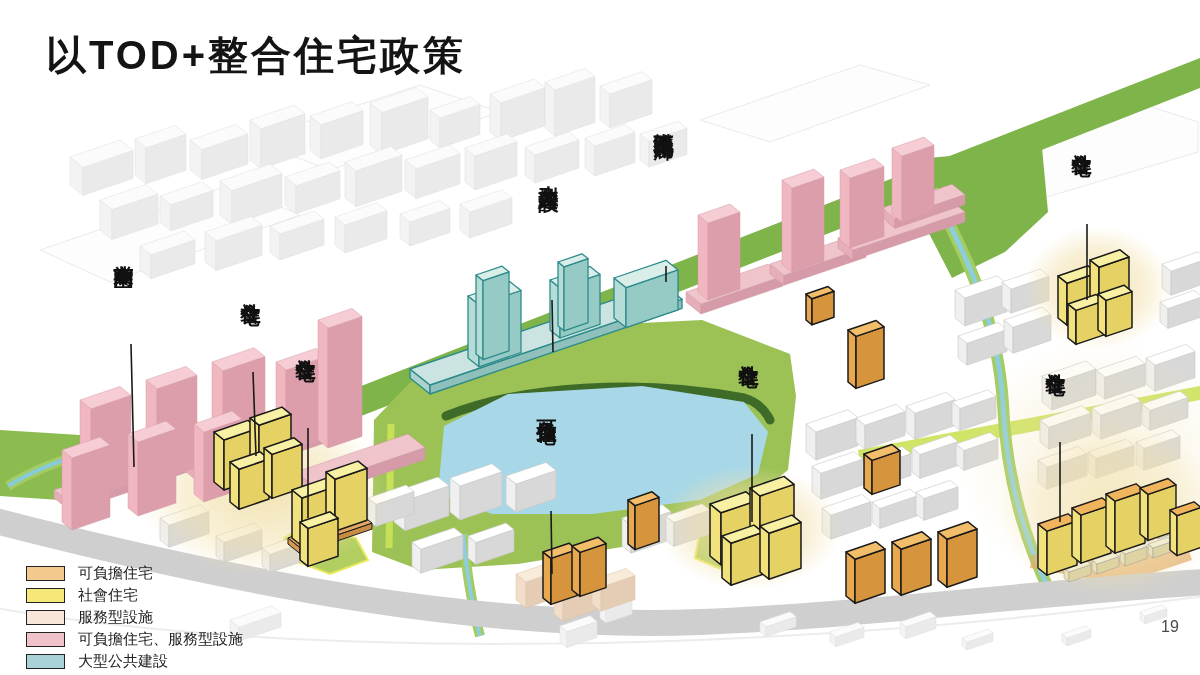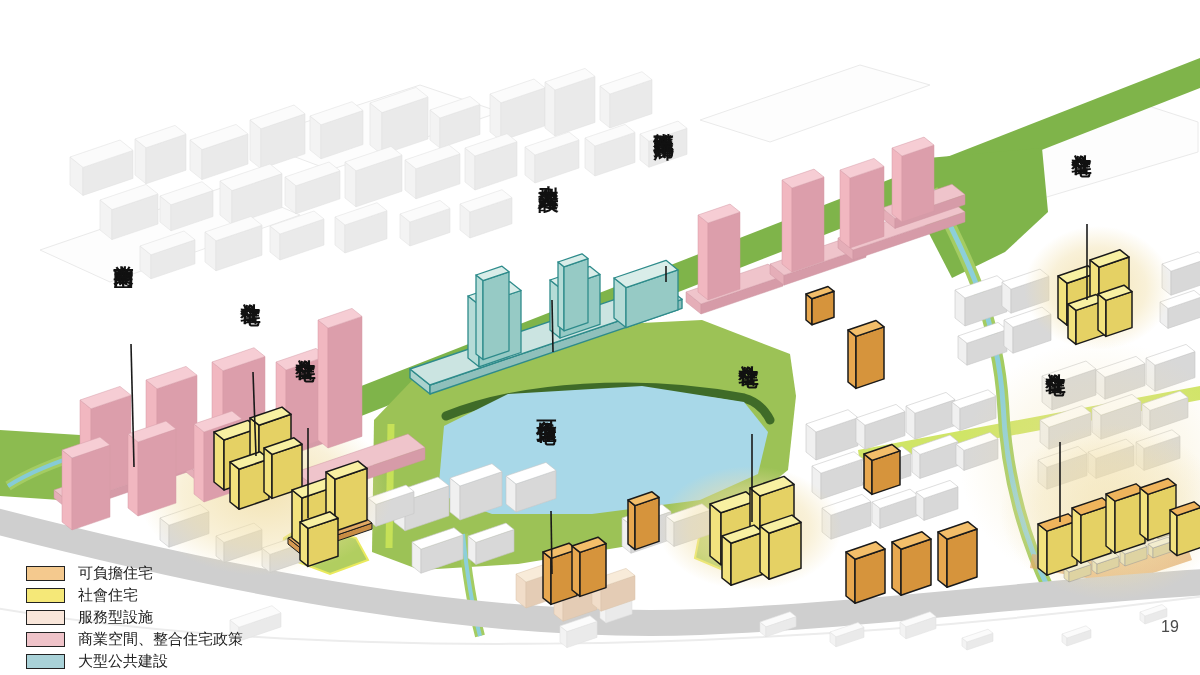--- a/index.html
+++ b/index.html
@@ -520,20 +520,21 @@
       <line x1="308" y1="428" x2="308" y2="518"></line>
       <line x1="552" y1="300" x2="553" y2="352"></line>
       <line x1="666" y1="266" x2="666" y2="282"></line>
       <line x1="752" y1="434" x2="752" y2="522"></line>
       <line x1="551" y1="511" x2="552" y2="574"></line>
       <line x1="1087" y1="224" x2="1087" y2="300"></line>
       <line x1="1060" y1="442" x2="1060" y2="522"></line>
     </g>
   </svg>
 
+  <h1 class="slide-title">以TOD+整合住宅政策</h1>
 
   <div class="vlabel" style="left:114px;top:249px">商業空間</div>
   <div class="vlabel" style="left:241px;top:286px">社會住宅</div>
   <div class="vlabel" style="left:296px;top:342px">社會住宅</div>
   <div class="vlabel" style="left:539px;top:170px">大型公共建設</div>
   <div class="vlabel" style="left:654px;top:117px">鐵路地下化路廊</div>
   <div class="vlabel" style="left:739px;top:348px">社會住宅</div>
   <div class="vlabel" style="left:537px;top:404px">可負擔住宅</div>
   <div class="vlabel" style="left:1072px;top:137px">社會住宅</div>
   <div class="vlabel" style="left:1046px;top:356px">社會住宅</div>
@@ -546,21 +547,21 @@
     <div class="legend-row">
       <span class="legend-swatch" style="background: rgb(245, 232, 120);"></span>
       <span class="legend-label">社會住宅</span>
     </div>
     <div class="legend-row">
       <span class="legend-swatch" style="background: rgb(249, 230, 218);"></span>
       <span class="legend-label">服務型設施</span>
     </div>
     <div class="legend-row">
       <span class="legend-swatch" style="background: rgb(239, 195, 201);"></span>
-      <span class="legend-label">商業空間、整合住宅政策</span>
+      <span class="legend-label">可負擔住宅、服務型設施</span>
     </div>
     <div class="legend-row">
       <span class="legend-swatch" style="background: rgb(169, 210, 216);"></span>
       <span class="legend-label">大型公共建設</span>
     </div>
   </div>
 
   <div class="page-number">19</div>
 </div>
 

